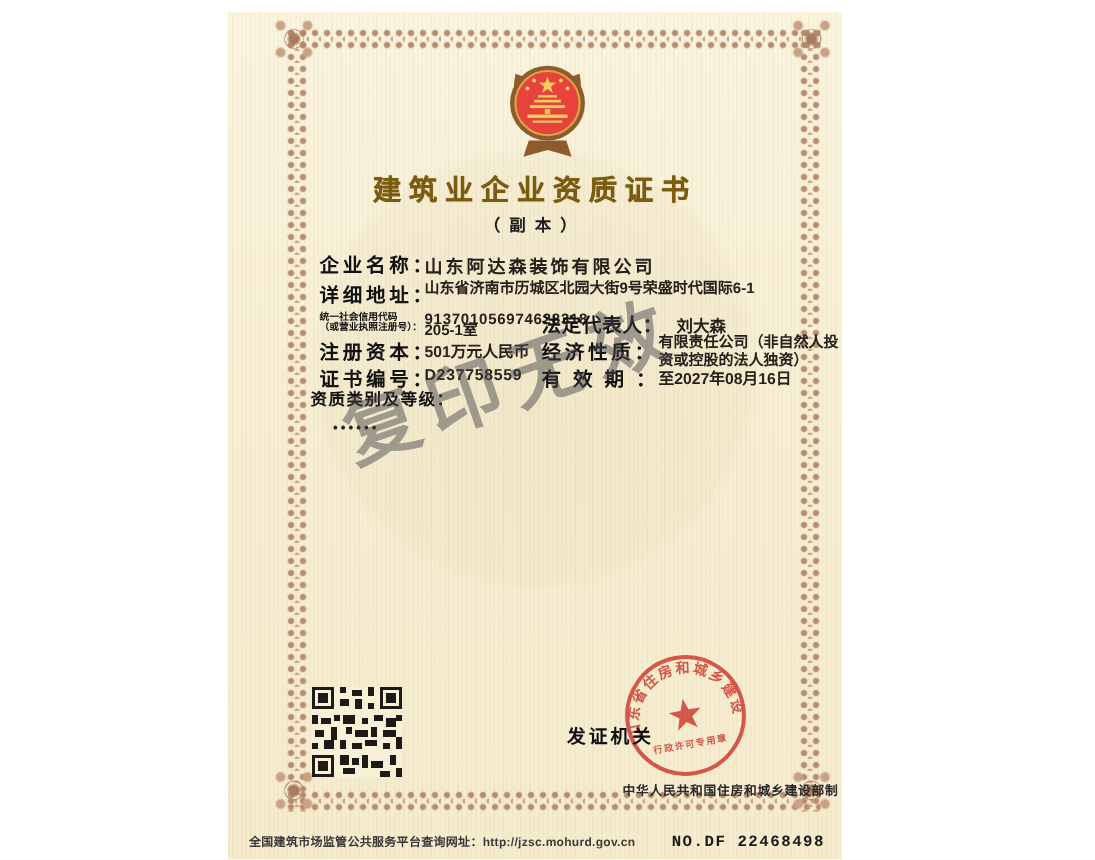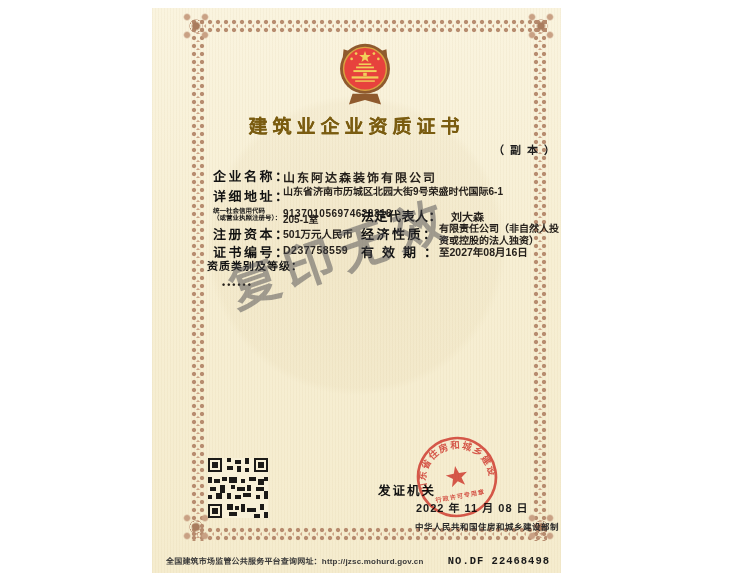--- a/index.html
+++ b/index.html
@@ -54,21 +54,21 @@
   .c-bl{left:30px;top:505px;} .c-br{left:375px;top:505px;}
 
   
   .emblem{position:absolute;left:186px;top:34px;width:54px;height:66px;}
   .title{
     position:absolute;left:0;right:0;top:103px;text-align:center;
     font-size:19px;font-weight:800;letter-spacing:5px;color:#7a5c10;
     text-shadow:0 0 .5px #7a5c10;
   }
   .subtitle{
-    position:absolute;left:0;right:0;top:133px;text-align:right;
+    position:absolute;left:0;right:0;top:133px;text-align:center;
     font-size:11px;font-weight:700;letter-spacing:6px;color:#1c1c1c;
   }
 
   
   .lbl{position:absolute;font-size:13px;font-weight:800;color:#121212;letter-spacing:2.5px;white-space:nowrap;}
   .lbl-tight{letter-spacing:.5px;text-align:center;}
   .lbl-wide{letter-spacing:8px;}
   .val{position:absolute;font-size:10.5px;font-weight:700;color:#26211c;white-space:nowrap;}
   .val-lg{font-size:12px;letter-spacing:2px;}
   .val-sm{font-size:10px;}
@@ -238,21 +238,20 @@
         <path id="sealArc" d="M 12,53 A 31,31 0 1,1 72,53" fill="none"></path>
       </defs>
     <circle cx="42" cy="42" r="38" fill="none" stroke="#d9413c" stroke-width="2.6"></circle>
     <text font-size="9.2" fill="#d9413c" font-weight="bold" letter-spacing="1.4">
       <textPath href="#sealArc" startOffset="2">山东省住房和城乡建设厅</textPath>
     </text>
     <path d="M42,31 L44.6,38.4 L52.5,38.6 L46.2,43.3 L48.5,50.9 L42,46.3 L35.5,50.9 L37.8,43.3 L31.5,38.6 L39.4,38.4 Z" fill="#d9413c"></path>
     <text x="42" y="63" text-anchor="middle" font-size="6" fill="#d9413c" font-weight="bold" letter-spacing="1">行政许可专用章</text>
   </svg>
 
-  <div class="issue-date">2022 年 11 月 08 日</div>
   <div class="maker">中华人民共和国住房和城乡建设部制</div>
 
   <div class="footer">
     <span class="footer-query">全国建筑市场监管公共服务平台查询网址：http://jzsc.mohurd.gov.cn</span>
     <span class="footer-serial">NO.DF 22468498</span>
   </div>
 
 </div>
 
 </body></html>

